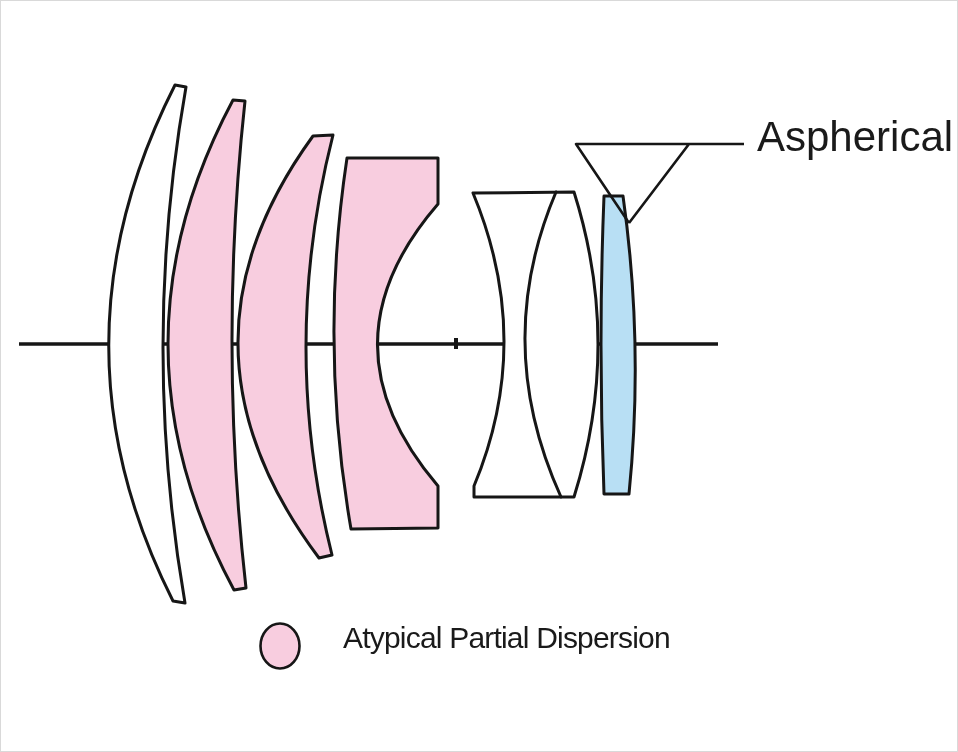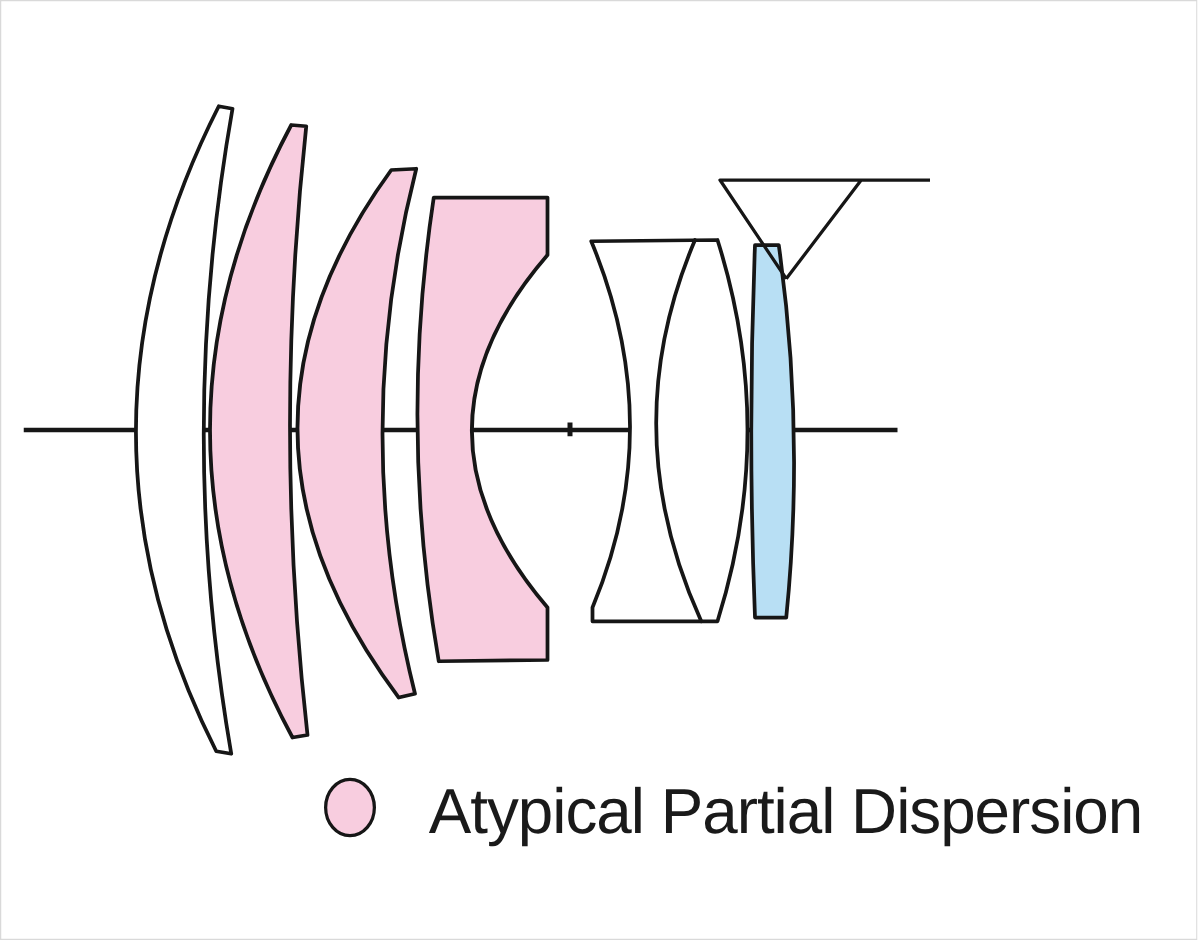--- a/index.html
+++ b/index.html
@@ -57,21 +57,21 @@
     line-height: 1;
     white-space: nowrap;
   }
   .label-aspherical {
     left: 756px;
     top: 115px;
   }
   .label-legend {
     left: 342px;
     top: 622px;
-    font-size: 51px;
+    font-size: 30px;
     letter-spacing: -0.8px;
   }
 </style>
 </head>
 <body>
 
 <div class="canvas">
 
   <svg class="diagram" viewBox="0 0 958 752" xmlns="http://www.w3.org/2000/svg">
 
@@ -91,16 +91,17 @@
 
     <path class="outline fill-none" d="M 555,191 Q 490.5,343 560,496"></path>
 
     <path class="outline fill-blue" d="M 603,195 L 622,195 Q 643,344 628,493 L 603,493 Q 597,344 603,195 Z"></path>
 
     <path class="callout-line" d="M 628,222 L 575,143 L 743,143 M 688,143 L 628,222"></path>
 
     <ellipse class="fill-pink" cx="279" cy="645" rx="19.5" ry="22.5" stroke="#161616" stroke-width="2.6"></ellipse>
   </svg>
 
+  <div class="label label-aspherical">Aspherical</div>
 
   <div class="label label-legend">Atypical Partial Dispersion</div>
 
 </div>
 
 </body></html>

